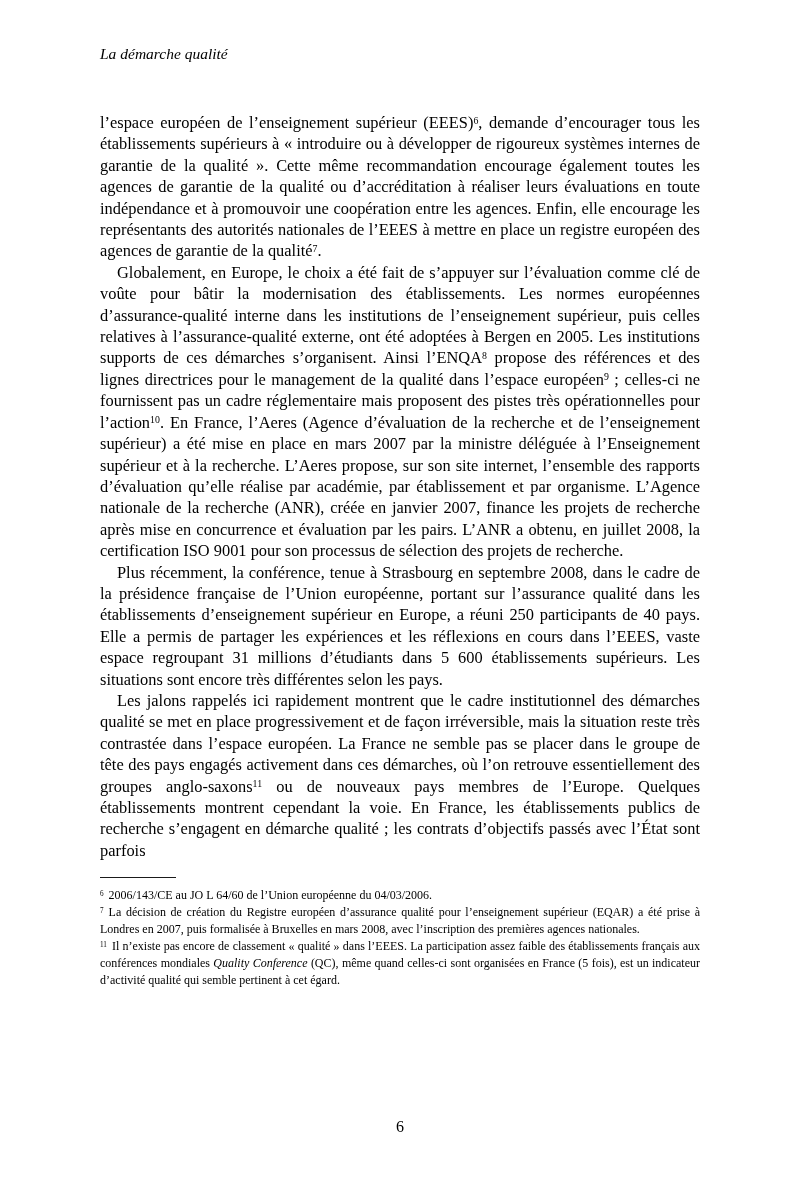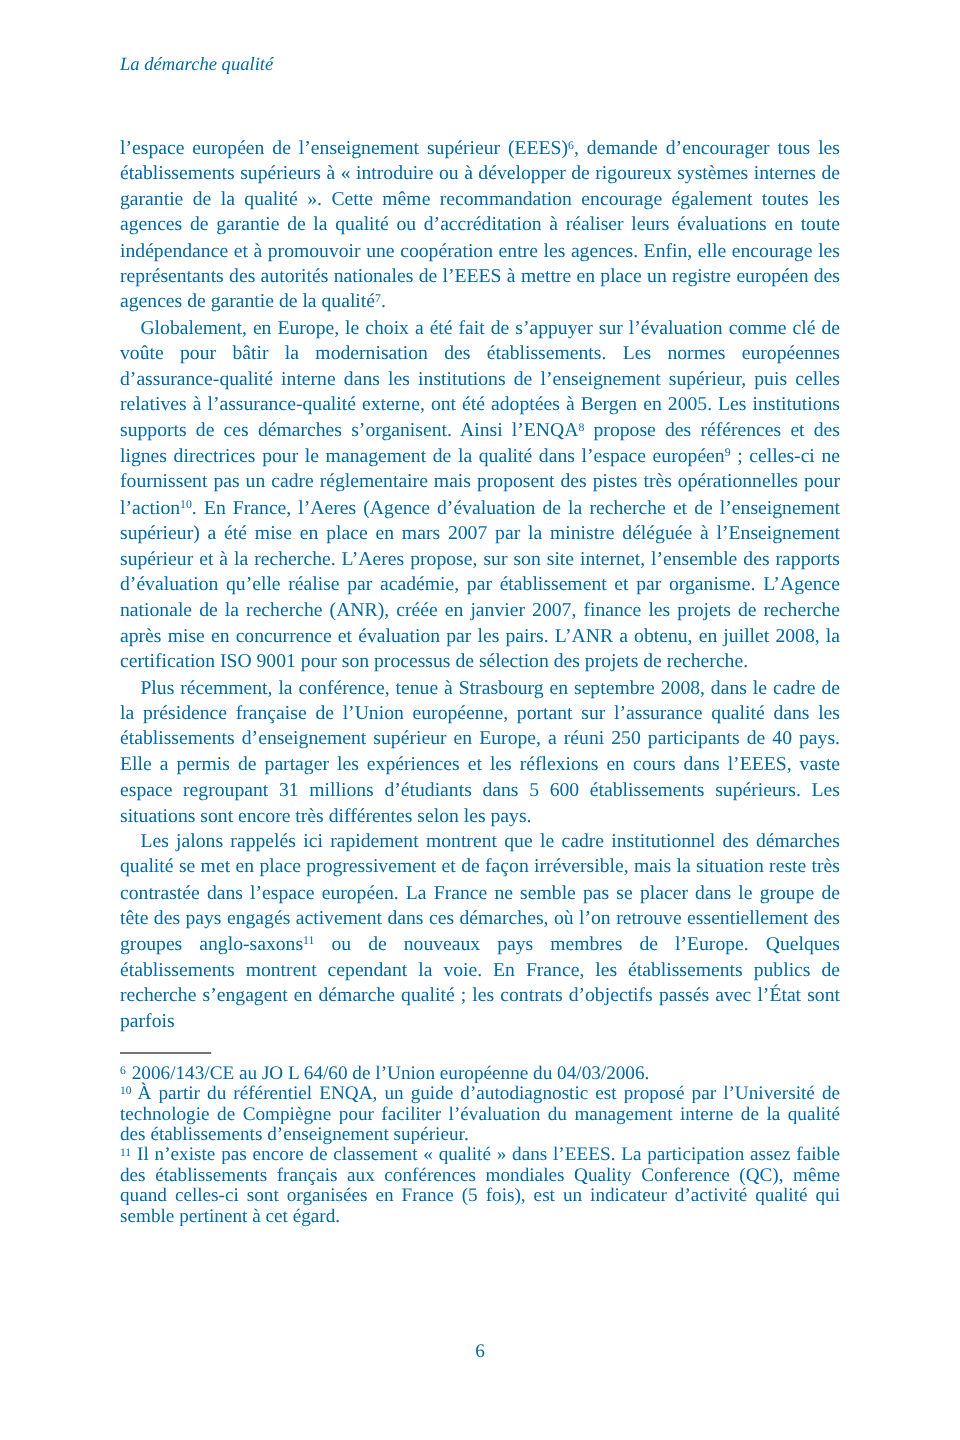--- a/index.html
+++ b/index.html
@@ -2,21 +2,21 @@
 <html lang="fr"><head>
 <meta charset="utf-8">
 <style>
   html, body { margin: 0; padding: 0; background: #ffffff; }
   .page {
     position: relative;
     width: 800px;
     height: 1200px;
     margin: 0 auto;
     background: #ffffff;
-    color: #0369a1;
+    color: #000000;
     font-family: "Liberation Serif", serif;
     box-sizing: border-box;
     padding: 44px 100px 0 100px;
     overflow: hidden;
   }
   .running-head {
     font-style: italic;
     font-size: 15.5px;
     line-height: 20px;
   }
@@ -30,32 +30,32 @@
   .para.indent { text-indent: 17px; }
   sup.fnref, sup.fn-num {
     font-size: 0.60em;
     line-height: 0;
     vertical-align: baseline;
     position: relative;
     top: -0.45em;
   }
   .footnotes {
     margin-top: 16px;
-    font-size: 16px;
+    font-size: 12px;
     line-height: 16.9px;
     text-align: justify;
   }
   .fn-rule {
     width: 76px;
     border-top: 1.6px solid #1a1a1a;
     margin: 0 0 9px 0;
   }
   .footnote { margin: 0; }
   sup.fn-num { margin-right: 5px; }
-  .it { }
+  .it { font-style: italic; }
   .page-number {
     position: absolute;
     top: 1118px;
     left: 0;
     width: 100%;
     text-align: center;
     font-size: 16px;
   }
 </style>
 </head>
@@ -68,19 +68,19 @@
       <p class="para">l’espace européen de l’enseignement supérieur (EEES)<sup class="fnref">6</sup>, demande d’encourager tous les établissements supérieurs à «&nbsp;introduire ou à développer de rigoureux systèmes internes de garantie de la qualité&nbsp;». Cette même recommandation encourage également toutes les agences de garantie de la qualité ou d’accréditation à réaliser leurs évaluations en toute indépendance et à promouvoir une coopération entre les agences. Enfin, elle encourage les représentants des autorités nationales de l’EEES à mettre en place un registre européen des agences de garantie de la qualité<sup class="fnref">7</sup>.</p>
       <p class="para indent">Globalement, en Europe, le choix a été fait de s’appuyer sur l’évaluation comme clé de voûte pour bâtir la modernisation des établissements. Les normes européennes d’assurance-qualité interne dans les institutions de l’enseignement supérieur, puis celles relatives à l’assurance-qualité externe, ont été adoptées à Bergen en 2005. Les institutions supports de ces démarches s’organisent. Ainsi l’ENQA<sup class="fnref">8</sup> propose des références et des lignes directrices pour le management de la qualité dans l’espace européen<sup class="fnref">9</sup>&nbsp;; celles-ci ne fournissent pas un cadre réglementaire mais proposent des pistes très opérationnelles pour l’action<sup class="fnref">10</sup>. En France, l’Aeres (Agence d’évaluation de la recherche et de l’enseignement supérieur) a été mise en place en mars 2007 par la ministre déléguée à l’Enseignement supérieur et à la recherche. L’Aeres propose, sur son site internet, l’ensemble des rapports d’évaluation qu’elle réalise par académie, par établissement et par organisme. L’Agence nationale de la recherche (ANR), créée en janvier 2007, finance les projets de recherche après mise en concurrence et évaluation par les pairs. L’ANR a obtenu, en juillet 2008, la certification ISO 9001 pour son processus de sélection des projets de recherche.</p>
       <p class="para indent">Plus récemment, la conférence, tenue à Strasbourg en septembre 2008, dans le cadre de la présidence française de l’Union européenne, portant sur l’assurance qualité dans les établissements d’enseignement supérieur en Europe, a réuni 250 participants de 40 pays. Elle a permis de partager les expériences et les réflexions en cours dans l’EEES, vaste espace regroupant 31&nbsp;millions d’étudiants dans 5&nbsp;600&nbsp;établissements supérieurs. Les situations sont encore très différentes selon les pays.</p>
       <p class="para indent">Les jalons rappelés ici rapidement montrent que le cadre institutionnel des démarches qualité se met en place progressivement et de façon irréversible, mais la situation reste très contrastée dans l’espace européen. La France ne semble pas se placer dans le groupe de tête des pays engagés activement dans ces démarches, où l’on retrouve essentiellement des groupes anglo-saxons<sup class="fnref">11</sup> ou de nouveaux pays membres de l’Europe. Quelques établissements montrent cependant la voie. En France, les établissements publics de recherche s’engagent en démarche qualité&nbsp;; les contrats d’objectifs passés avec l’État sont parfois</p>
     </div>
 
   <div class="footnotes">
     <div class="fn-rule"></div>
     <div id="footnote-list">
         <div class="footnote"><sup class="fn-num">6</sup>2006/143/CE au JO L 64/60 de l’Union européenne du 04/03/2006.</div>
-        <div class="footnote"><sup class="fn-num">10</sup>À partir du référentiel ENQA, un guide d’autodiagnostic est proposé par l’Université de technologie de Compiègne pour faciliter l’évaluation du management interne de la qualité des établissements d’enseignement supérieur.</div>
+        <div class="footnote"><sup class="fn-num">7</sup>La décision de création du Registre européen d’assurance qualité pour l’enseignement supérieur (EQAR) a été prise à Londres en 2007, puis formalisée à Bruxelles en mars 2008, avec l’inscription des premières agences nationales.</div>
         <div class="footnote"><sup class="fn-num">11</sup>Il n’existe pas encore de classement «&nbsp;qualité&nbsp;» dans l’EEES. La participation assez faible des établissements français aux conférences mondiales <span class="it">Quality Conference</span> (QC), même quand celles-ci sont organisées en France (5&nbsp;fois), est un indicateur d’activité qualité qui semble pertinent à cet égard.</div>
       </div>
   </div>
 
   <div class="page-number">6</div>
 </div>
 
 </body></html>

